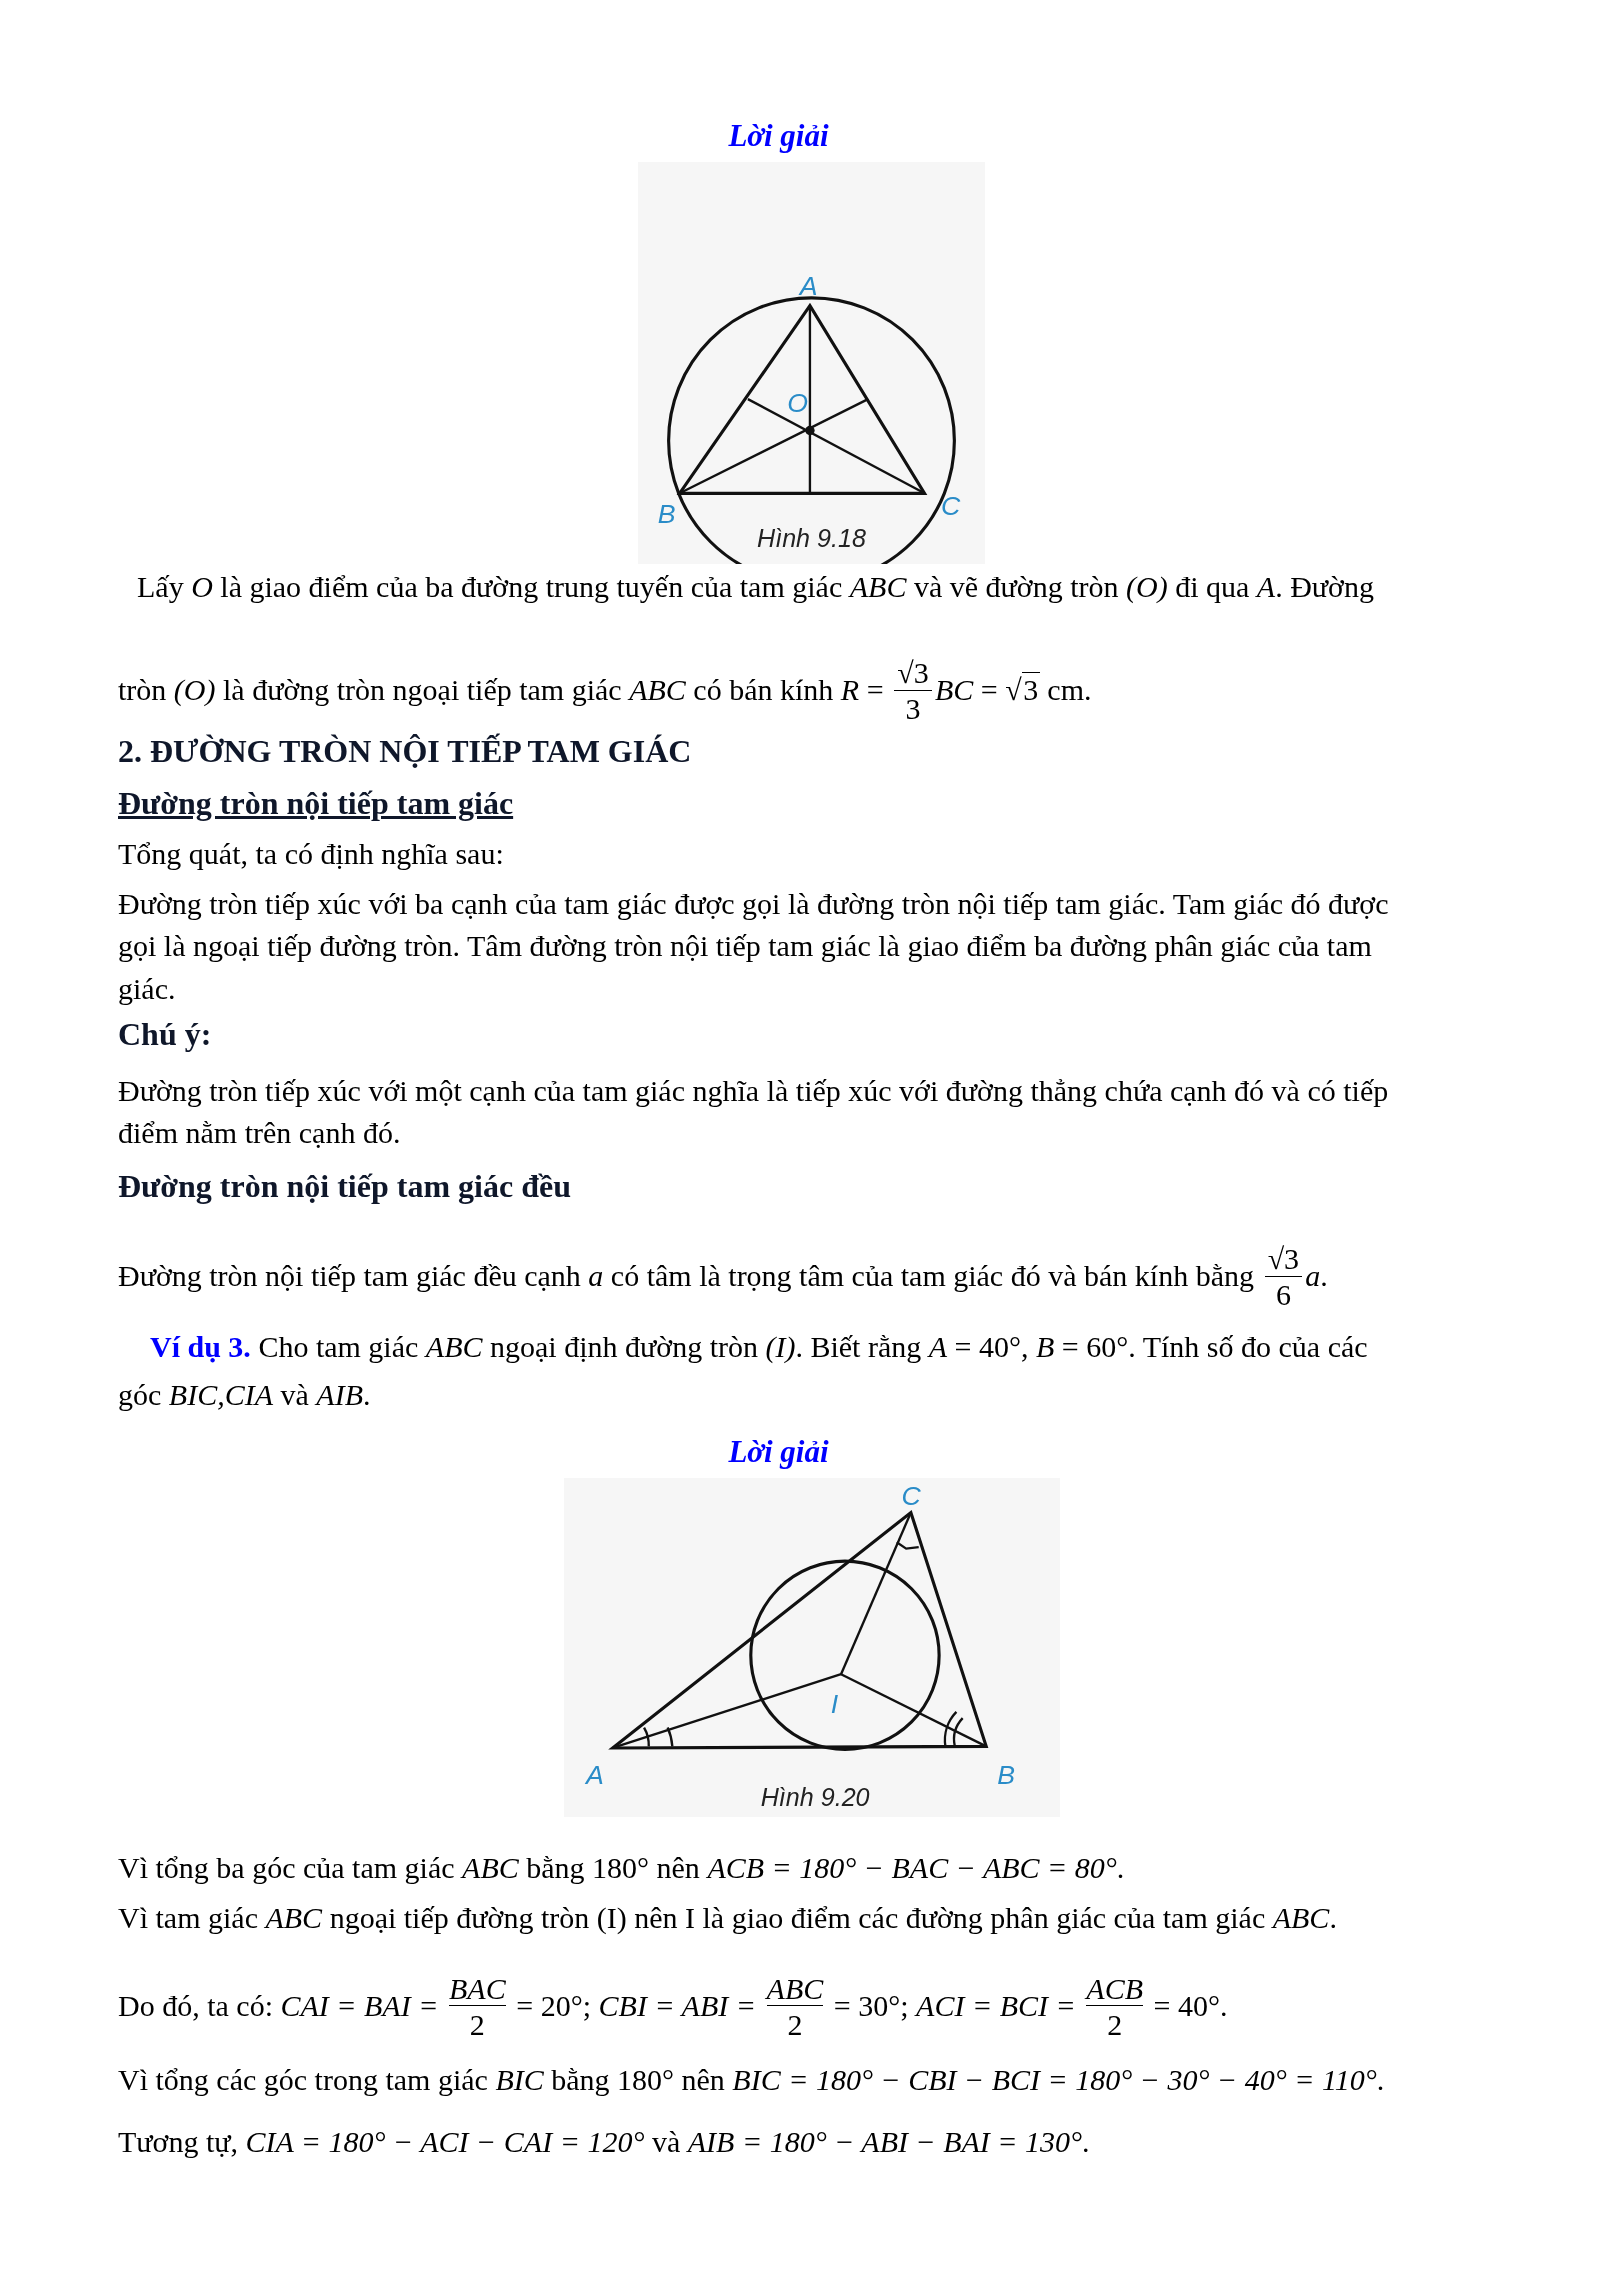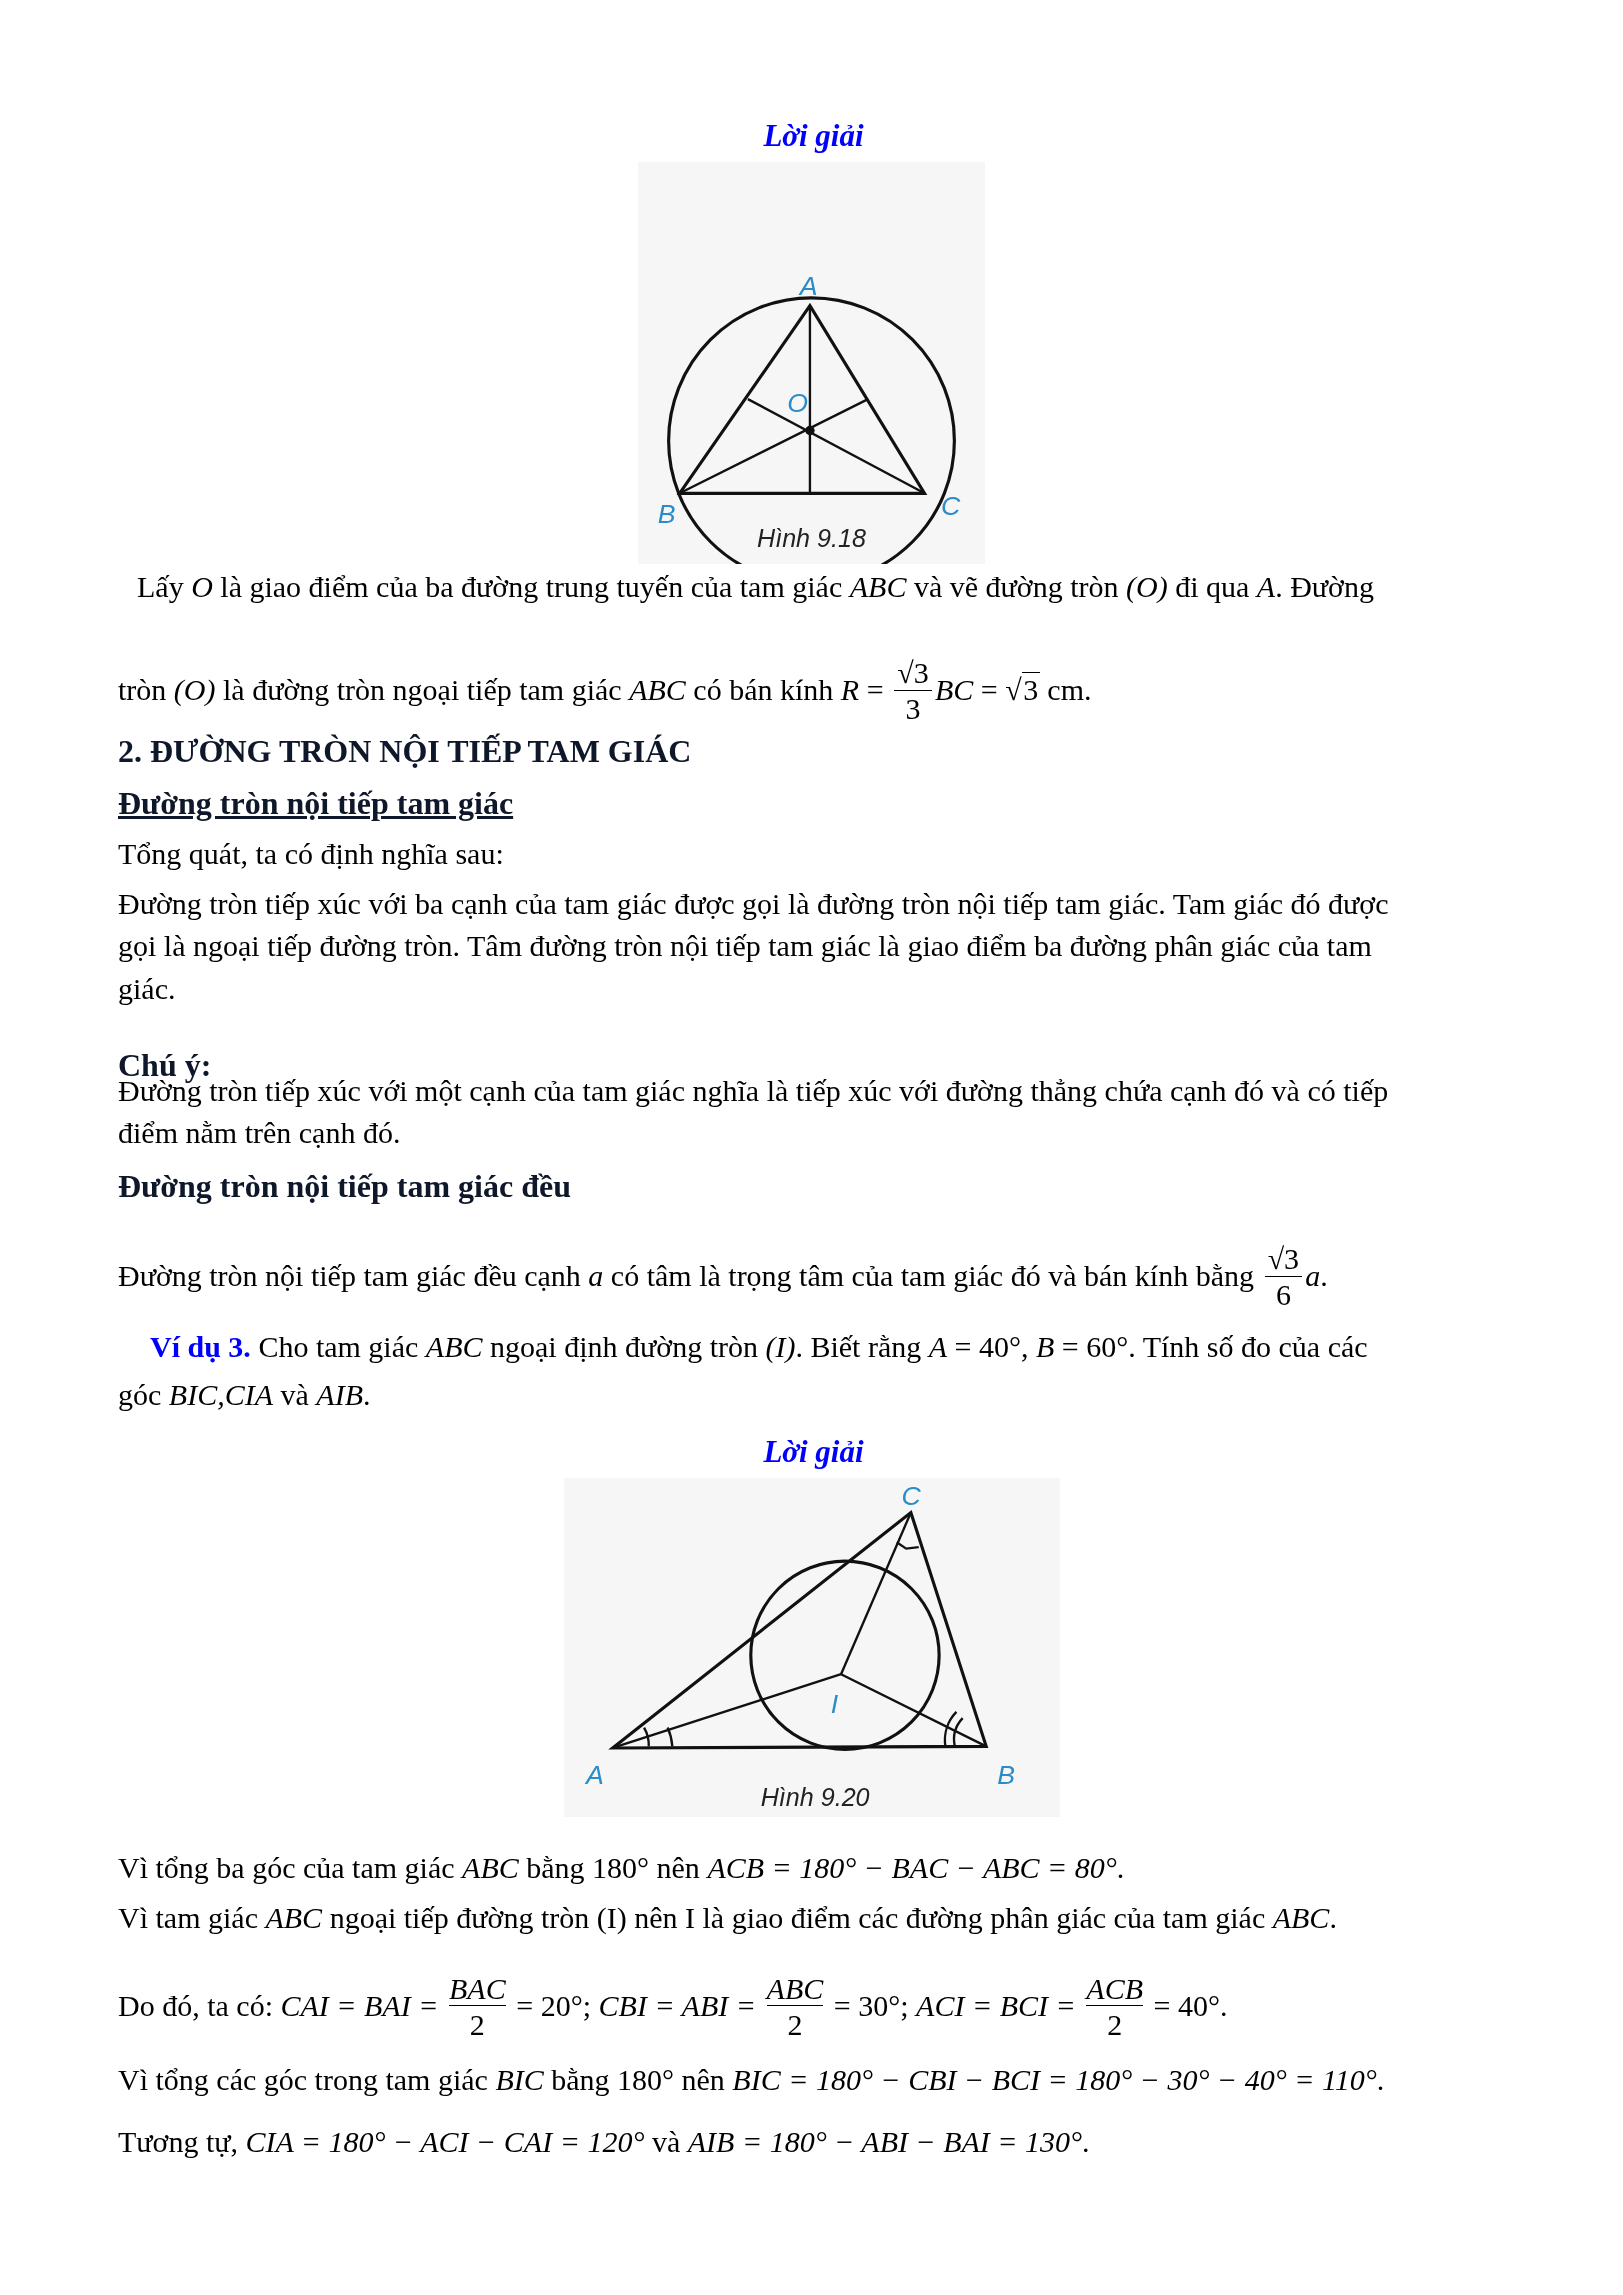--- a/index.html
+++ b/index.html
@@ -1,20 +1,20 @@
 <!DOCTYPE html>
 <html style="font-size:12.6px"><head>
 <meta charset="utf-8">
 <style>
   html, body { margin: 0; padding: 0; background: #ffffff; }
   body { width: 1623px; height: 2295px; position: relative; overflow: hidden;
          font-family: "Liberation Serif", "DejaVu Serif", serif; color: #000; }
   .line { position: absolute; left: 118px; font-size: 30px; line-height: 36px; white-space: nowrap; }
   .center-title { position: absolute; left: 0; width: 1557px; text-align: center;
-                  font-size: 31px; font-weight: bold; font-style: italic; color: #0000ff; padding-left: 35px; }
+                  font-size: 31px; font-weight: bold; font-style: italic; color: #0000ff; }
   .blue-bold { color: #0000ff; font-weight: bold; margin-left: 32px; }
   .heading { position: absolute; left: 118px; font-size: 32px; line-height: 38px; font-weight: bold; color: #0f172a; white-space: nowrap; }
   i.m { font-style: italic; }
   .frac { display: inline-block; vertical-align: middle; text-align: center; margin: 0 3.1px; position: relative; top: -3.1px; }
   .frac > span { display: block; line-height: 35px; padding: 0 3.1px; }
   .frac > .num { border-bottom: 1.6px solid #000; }
   .sqrt { display: inline-block; }
   .sqrt .rad { border-top: 1.6px solid #000; padding: 0 1.6px; }
   .fig { position: absolute; background: #f6f6f6; }
   .fig svg { display: block; }
@@ -53,21 +53,21 @@
   <span>tròn </span><i class="m">(O)</i><span> là đường tròn ngoại tiếp tam giác </span><i class="m">ABC</i><span> có bán kính </span><i class="m">R</i><span> = </span><span class="frac"><span class="num">√3</span><span class="den">3</span></span><i class="m">BC</i><span> = </span><span class="sqrt"><span>√</span><span class="rad">3</span></span><span> cm</span><span>.</span>
 </div>
 
 <div class="heading" style="top:732px;">2. ĐƯỜNG TRÒN NỘI TIẾP TAM GIÁC</div>
 <div class="heading" style="top:784px;text-decoration:underline;">Đường tròn nội tiếp tam giác</div>
 <div class="line" style="top:836px;">Tổng quát, ta có định nghĩa sau:</div>
 <div class="line" style="top:886px;">Đường tròn tiếp xúc với ba cạnh của tam giác được gọi là đường tròn nội tiếp tam giác. Tam giác đó được</div>
 <div class="line" style="top:928px;">gọi là ngoại tiếp đường tròn. Tâm đường tròn nội tiếp tam giác là giao điểm ba đường phân giác của tam</div>
 <div class="line" style="top:971px;">giác.</div>
 
-<div class="heading" style="top:1046px;">Chú ý:</div>
+<div class="heading" style="top:1015px;">Chú ý:</div>
 <div class="line" style="top:1073px;">Đường tròn tiếp xúc với một cạnh của tam giác nghĩa là tiếp xúc với đường thẳng chứa cạnh đó và có tiếp</div>
 <div class="line" style="top:1115px;">điểm nằm trên cạnh đó.</div>
 
 <div class="heading" style="top:1167px;">Đường tròn nội tiếp tam giác đều</div>
 <div class="line" style="top:1244px;">
   <span>Đường tròn nội tiếp tam giác đều cạnh </span><i class="m">a</i><span> có tâm là trọng tâm của tam giác đó và bán kính bằng </span><span class="frac"><span class="num">√3</span><span class="den">6</span></span><i class="m">a</i><span>.</span>
 </div>
 
 <div class="line" style="top:1329px;">
   <span class="blue-bold">Ví dụ 3.</span><span> Cho tam giác </span><i class="m">ABC</i><span> ngoại định đường tròn </span><i class="m">(I)</i><span>. Biết rằng </span><i class="m">A</i><span> = 40°, </span><i class="m">B</i><span> = 60°</span><span>. Tính số đo của các</span>

